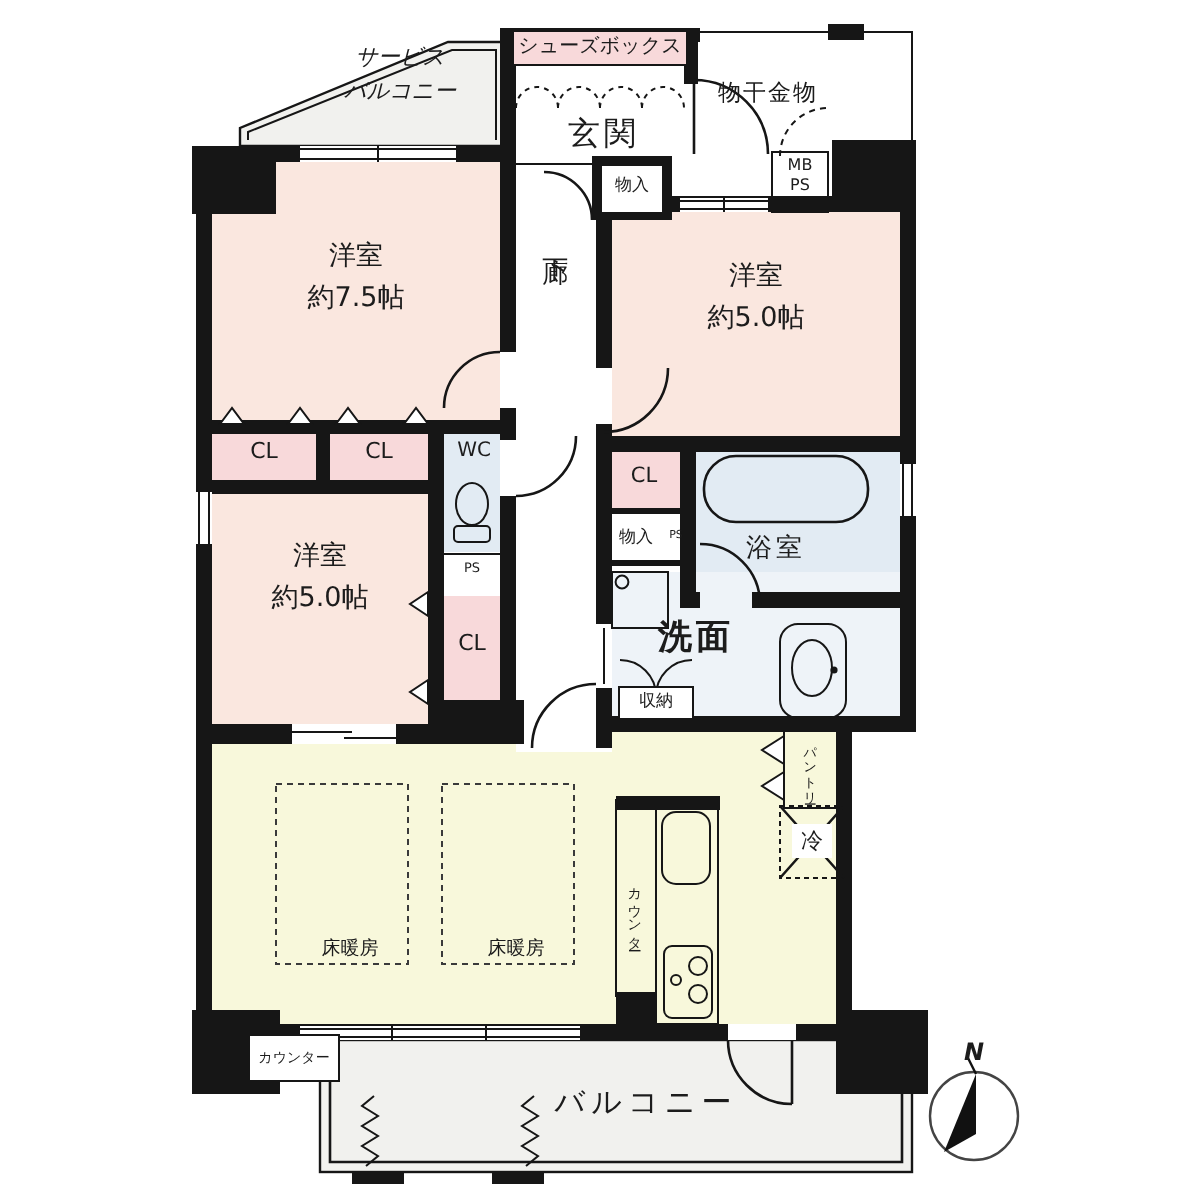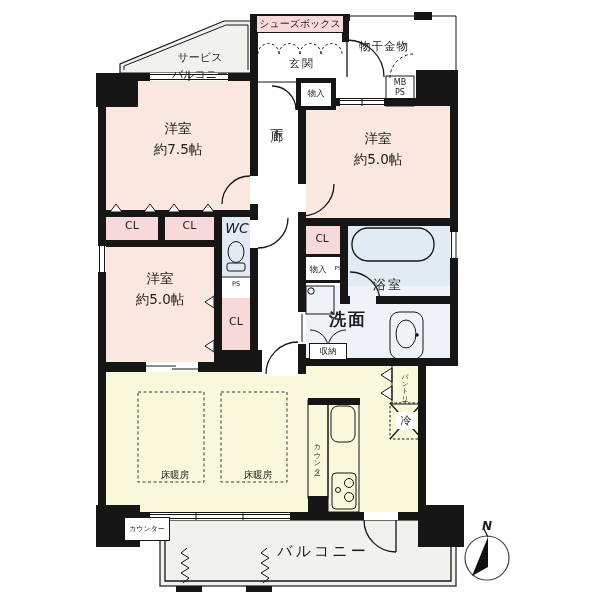--- a/index.html
+++ b/index.html
@@ -194,44 +194,44 @@
     <polyline class="ln thin" points="267,548 261,553 269,558 261,563 269,568 261,573 269,578 263,583"></polyline>
   </g>
 
   <g>
     <circle cx="487" cy="558" r="22" fill="#fff" stroke="#444" stroke-width="1.2"></circle>
     <polygon points="488,537 472,576 488,567" fill="#111"></polygon>
     <path d="M488,537 L484,529" stroke="#111" stroke-width="1.2"></path>
   </g>
 </svg>
 
-<div class="lbl" style="left:150px;top:49px;width:100px;font-size:11px;">サービス
+<div class="lbl" style="left:150px;top:20px;width:100px;font-size:11px;font-style:italic;">サービス
 バルコニー</div>
 <div class="lbl boxlbl" style="left:256px;top:15px;width:88px;height:18px;font-size:10px;background:var(--closet);">シューズボックス</div>
-<div class="lbl" style="left:262px;top:55px;width:80px;font-size:11px;letter-spacing:2px;">玄関</div>
+<div class="lbl" style="left:262px;top:55px;width:80px;font-size:16px;letter-spacing:2px;">玄関</div>
 <div class="lbl" style="left:342px;top:38px;width:84px;font-size:11.5px;letter-spacing:1px;">物干金物</div>
 <div class="lbl" style="left:386px;top:78px;width:28px;font-size:8px;line-height:1.3;">MB
 PS</div>
 <div class="lbl" style="left:299px;top:87px;width:34px;font-size:8.5px;">物入</div>
 <div class="lbl" style="left:128px;top:118px;width:100px;font-size:13.5px;">洋室
 約7.5帖</div>
 <div class="lbl" style="left:106px;top:217px;width:52px;font-size:11px;">CL</div>
 <div class="lbl" style="left:165px;top:217px;width:49px;font-size:11px;">CL</div>
-<div class="lbl" style="left:222px;top:218px;width:30px;font-size:14px;font-style:italic;">WC</div>
+<div class="lbl" style="left:222px;top:218px;width:30px;font-size:10px;">WC</div>
 <div class="lbl" style="left:222px;top:279px;width:28px;font-size:6.5px;">PS</div>
 <div class="lbl" style="left:108px;top:268px;width:104px;font-size:13.5px;">洋室
 約5.0帖</div>
 <div class="lbl" style="left:220px;top:313px;width:32px;font-size:11px;">CL</div>
 <div class="lbl vert" style="left:266px;top:84px;height:70px;font-size:13px;">廊下</div>
 <div class="lbl" style="left:326px;top:128px;width:104px;font-size:13.5px;">洋室
 約5.0帖</div>
 <div class="lbl" style="left:304px;top:230px;width:36px;font-size:10.5px;">CL</div>
 <div class="lbl" style="left:302px;top:263px;width:32px;font-size:8.5px;">物入</div>
 <div class="lbl" style="left:333px;top:264px;width:10px;font-size:5.5px;">PS</div>
-<div class="lbl" style="left:358px;top:275px;width:60px;font-size:13px;letter-spacing:2px;">浴室</div>
+<div class="lbl" style="left:358px;top:265px;width:60px;font-size:13px;letter-spacing:2px;">浴室</div>
 <div class="lbl" style="left:316px;top:306px;width:64px;font-size:17px;letter-spacing:2px;font-weight:bold;">洗面</div>
 <div class="lbl boxlbl" style="left:309px;top:343px;width:38px;height:17px;font-size:8.5px;background:#fff;border-width:1.2px;">収納</div>
 <div class="lbl vert" style="left:400px;top:366px;height:36px;font-size:6.5px;letter-spacing:0;">パントリー</div>
 <div class="lbl" style="left:396px;top:412px;width:20px;font-size:11px;background:#fff;">冷</div>
 <div class="lbl" style="left:148px;top:468px;width:54px;font-size:9.5px;">床暖房</div>
 <div class="lbl" style="left:231px;top:468px;width:54px;font-size:9.5px;">床暖房</div>
 <div class="lbl vert" style="left:311px;top:424px;height:62px;font-size:7px;letter-spacing:0;">カウンター</div>
 <div class="lbl boxlbl" style="left:124px;top:517px;width:46px;height:24px;font-size:7px;background:#fff;border-width:1.3px;">カウンター</div>
 <div class="lbl" style="left:268px;top:540px;width:110px;font-size:15px;letter-spacing:3px;">バルコニー</div>
 <div class="lbl" style="left:198px;top:569px;width:64px;font-size:8.5px;margin-top:41px;">物干金物</div>

